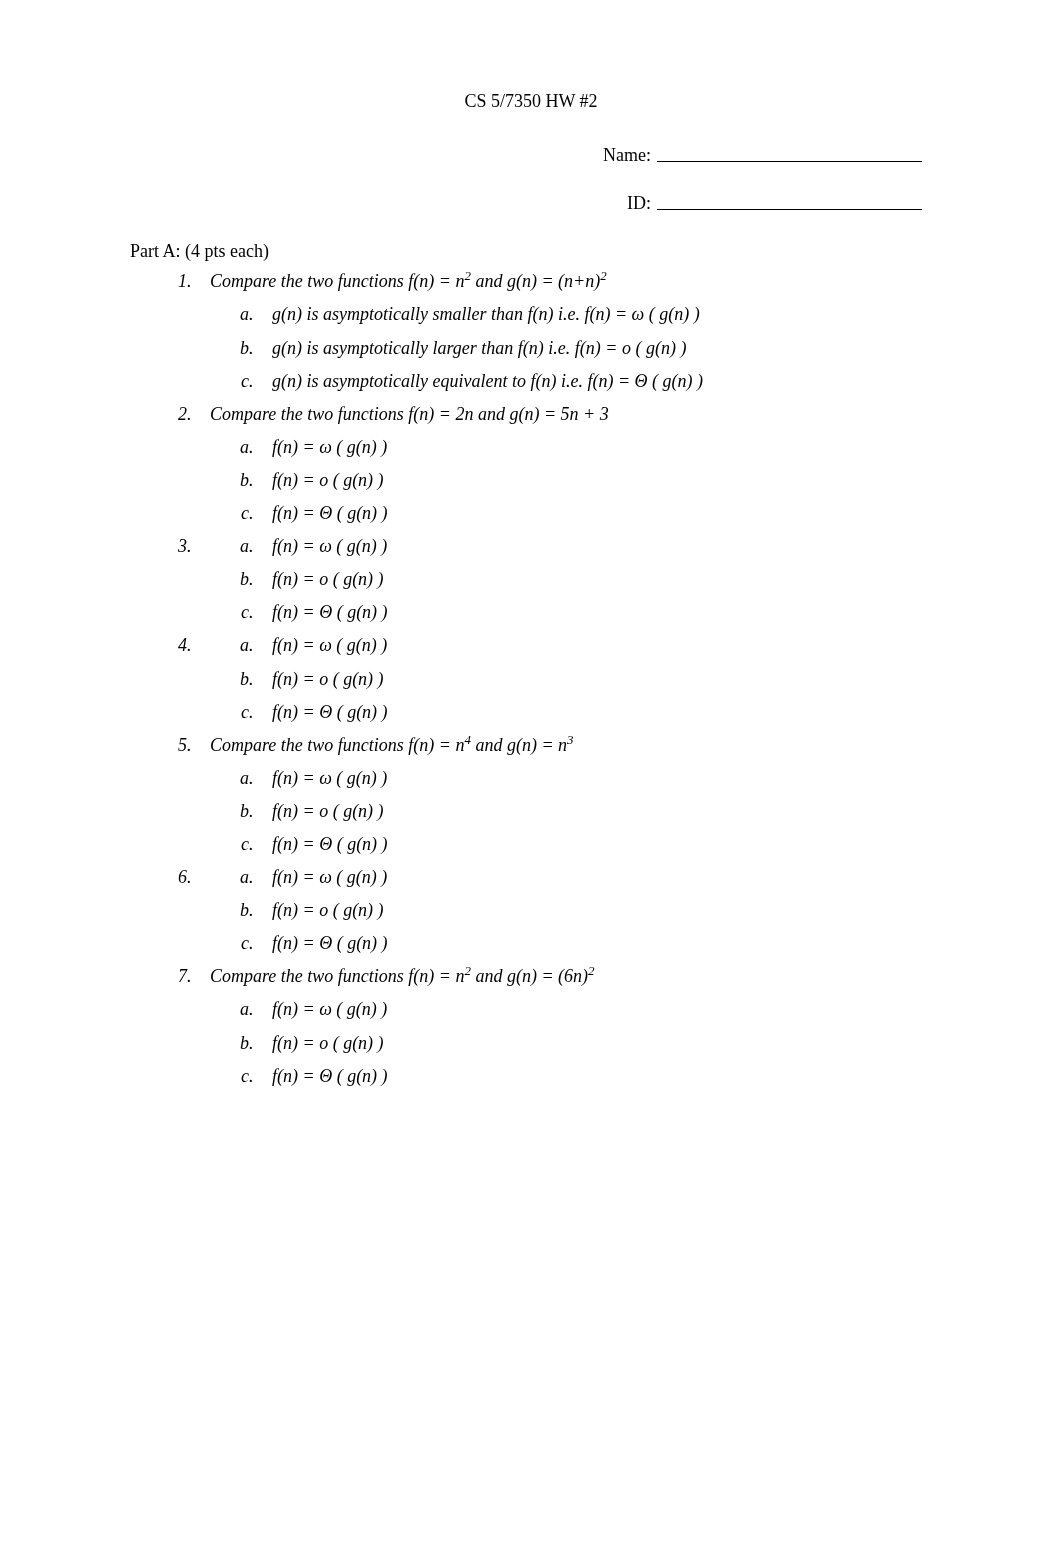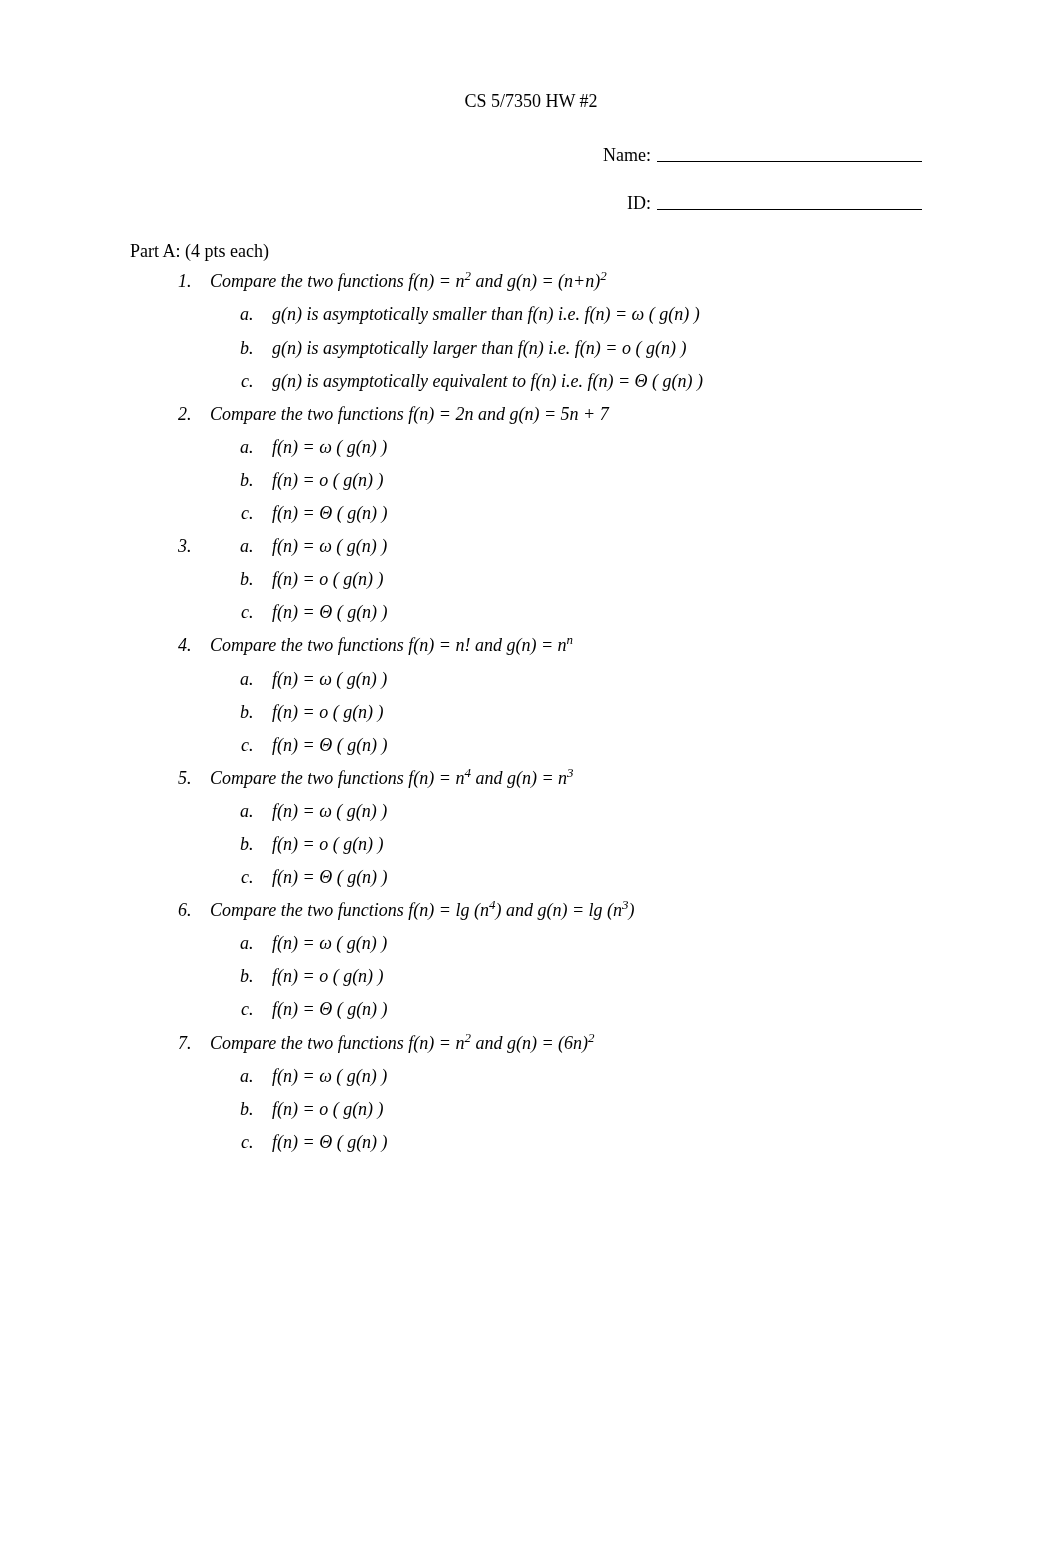--- a/index.html
+++ b/index.html
@@ -87,52 +87,50 @@
 <ol class="questions">
   <li>
     <div class="q-text">Compare the two functions f(n) = n<sup>2</sup> and g(n) =  (n+n)<sup>2</sup></div>
     <ol class="choices">
       <li>g(n) is asymptotically smaller than f(n) i.e. f(n) = ω ( g(n) )</li>
       <li>g(n) is asymptotically larger than f(n) i.e. f(n) = o ( g(n) )</li>
       <li>g(n) is asymptotically equivalent to f(n) i.e. f(n) = Θ ( g(n) )</li>
     </ol>
   </li>
   <li>
-    <div class="q-text">Compare the two functions f(n) = 2n and g(n) = 5n + 7</div>
+    <div class="q-text">Compare the two functions f(n) = 2n and g(n) = 5n + 3</div>
     <ol class="choices">
       <li>f(n) = ω ( g(n) )</li>
       <li>f(n) = o ( g(n) )</li>
       <li>f(n) = Θ ( g(n) )</li>
     </ol>
   </li>
   <li>
     <ol class="choices">
       <li>f(n) = ω ( g(n) )</li>
       <li>f(n) = o ( g(n) )</li>
       <li>f(n) = Θ ( g(n) )</li>
     </ol>
   </li>
   <li>
-    <div class="q-text">Compare the two functions f(n) = n! and g(n) =  n<sup>n</sup></div>
     <ol class="choices">
       <li>f(n) = ω ( g(n) )</li>
       <li>f(n) = o ( g(n) )</li>
       <li>f(n) = Θ ( g(n) )</li>
     </ol>
   </li>
   <li>
     <div class="q-text">Compare the two functions f(n) = n<sup>4</sup> and g(n) =  n<sup>3</sup></div>
     <ol class="choices">
       <li>f(n) = ω ( g(n) )</li>
       <li>f(n) = o ( g(n) )</li>
       <li>f(n) = Θ ( g(n) )</li>
     </ol>
   </li>
   <li>
-    <div class="q-text">Compare the two functions f(n) = lg (n<sup>4</sup>) and g(n) = lg (n<sup>3</sup>)</div>
     <ol class="choices">
       <li>f(n) = ω ( g(n) )</li>
       <li>f(n) = o ( g(n) )</li>
       <li>f(n) = Θ ( g(n) )</li>
     </ol>
   </li>
   <li>
     <div class="q-text">Compare the two functions f(n) = n<sup>2</sup> and g(n) =  (6n)<sup>2</sup></div>
     <ol class="choices">
       <li>f(n) = ω ( g(n) )</li>

